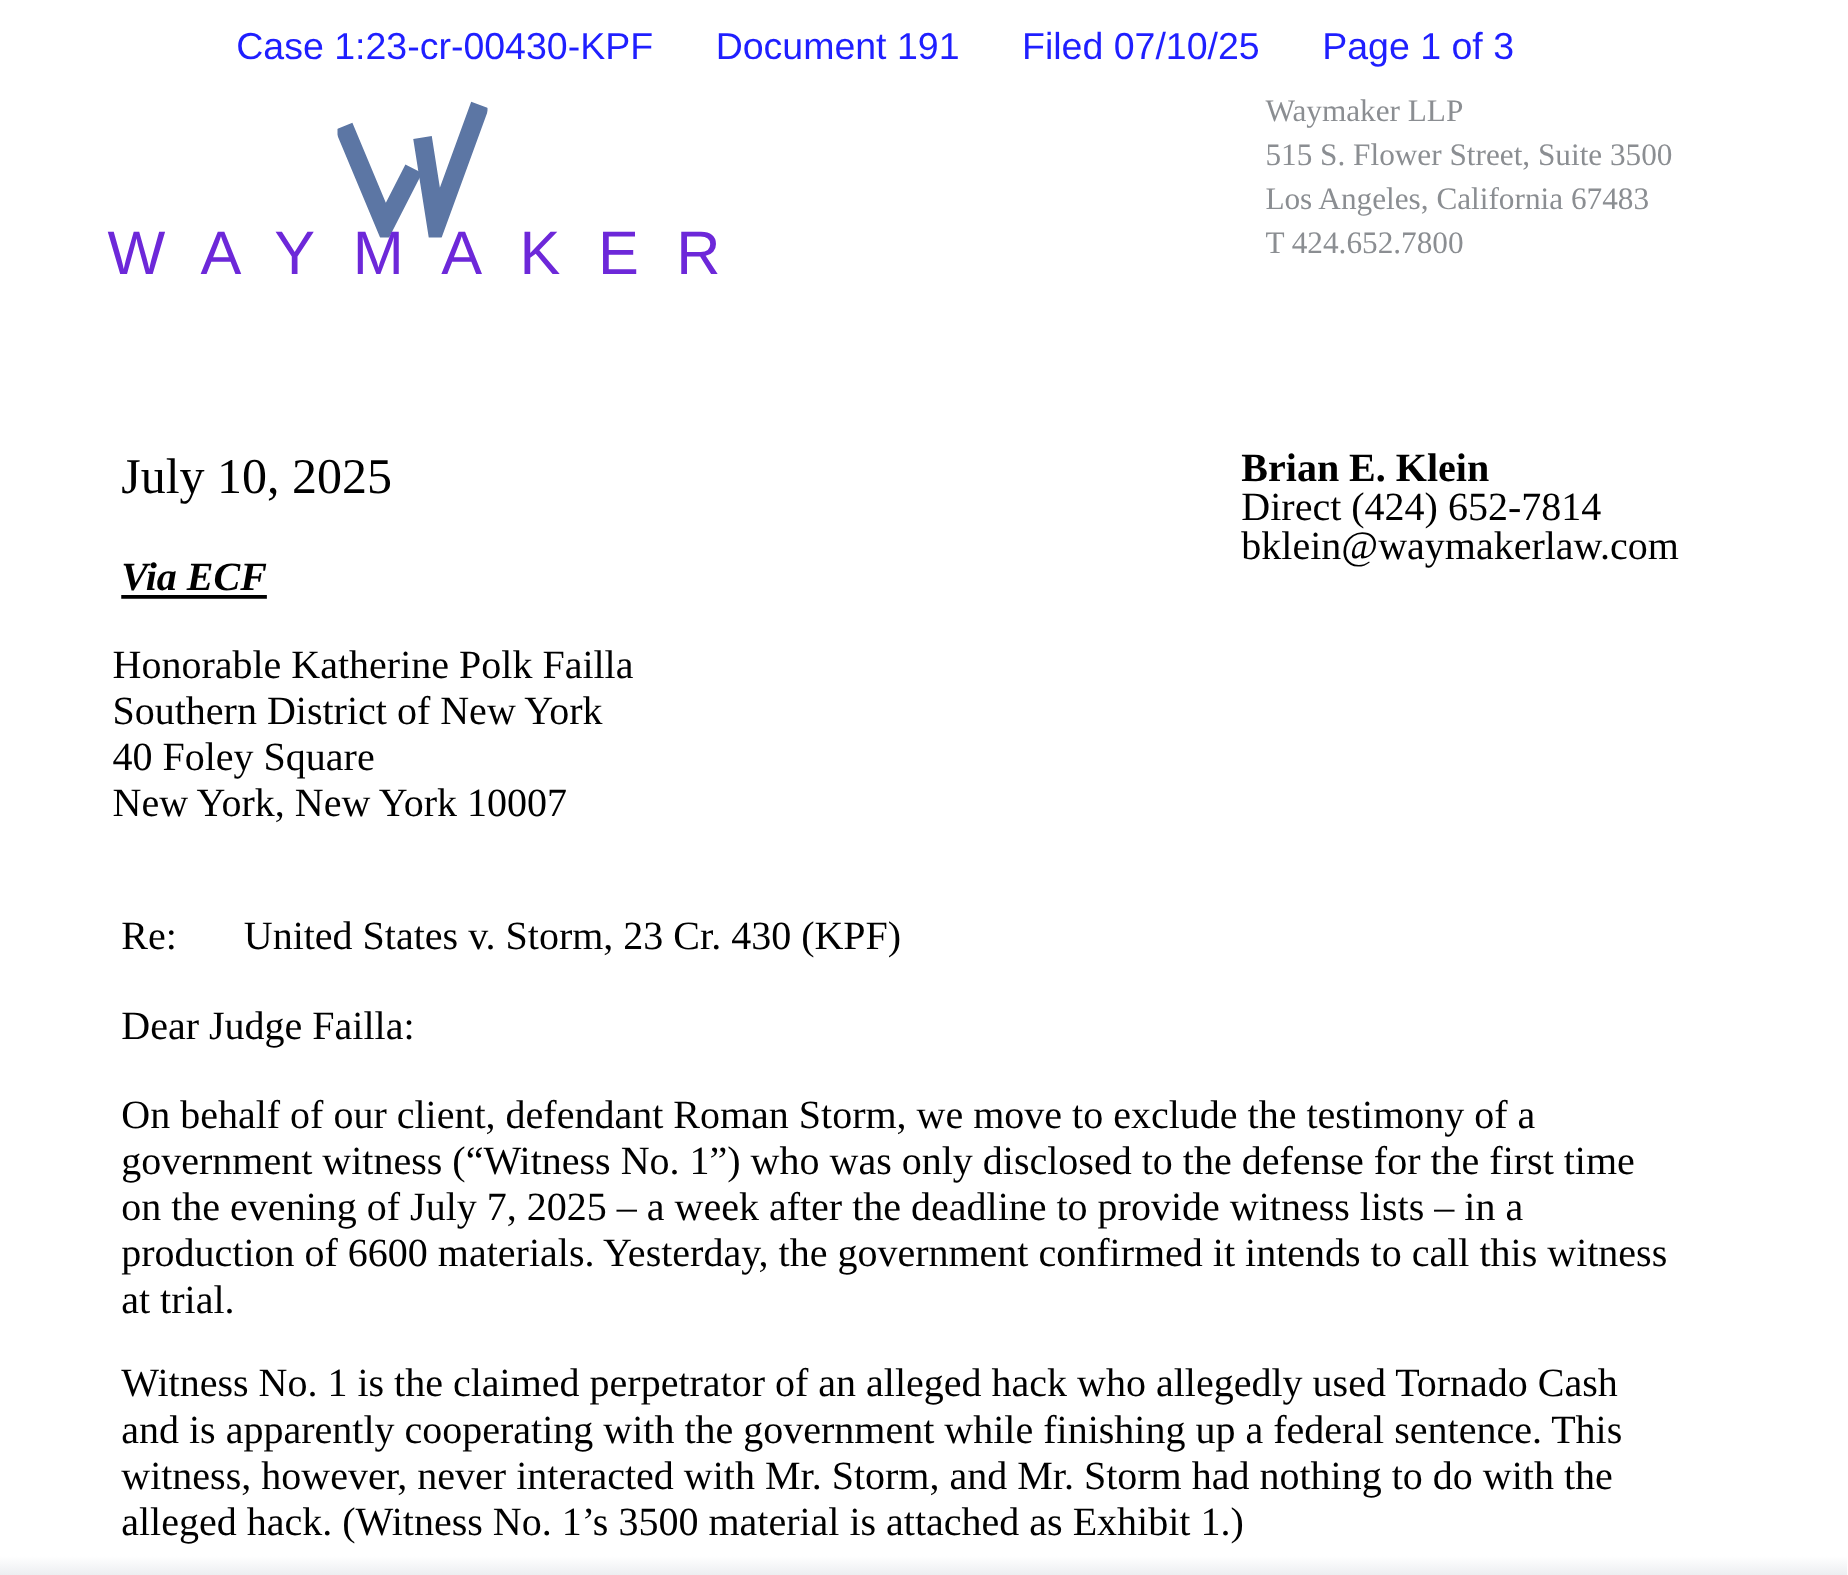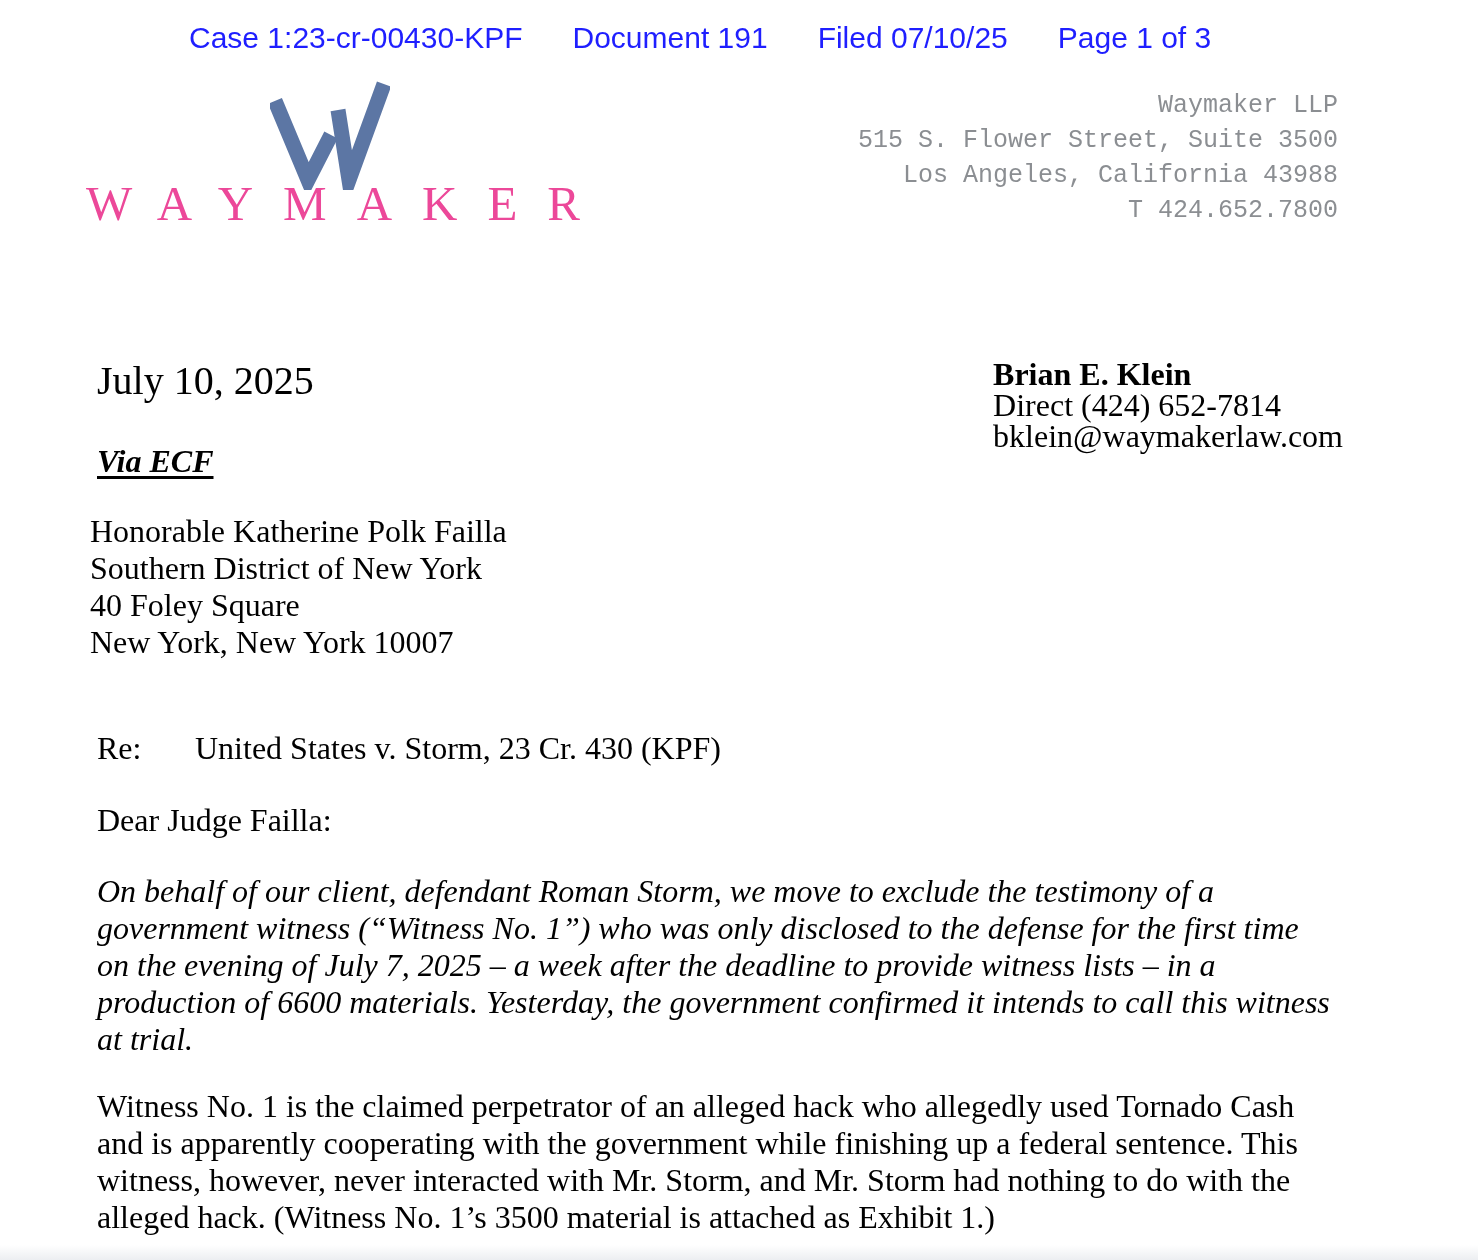--- a/index.html
+++ b/index.html
@@ -36,35 +36,34 @@
     position: absolute;
     left: 270px;
     top: 80px;
     width: 120px;
     height: 110px;
   }
   .logo-word {
     position: absolute;
     left: 86px;
     top: 179px;
-    font-family: Liberation Serif, serif;
+    font-family: Liberation Sans, sans-serif;
     font-size: 49px;
     line-height: 49px;
     letter-spacing: 30px;
-    color: #ec4899;
+    color: #6d28d9;
     white-space: nowrap;
   }
 
   
   .firm-address {
     position: absolute;
     right: 140px;
-    top: 88px;
-    text-align: right;
-    font-family: Liberation Mono, monospace;
+    top: 72px;
+    font-family: Liberation Serif, serif;
     font-size: 25px;
     line-height: 35px;
     color: #8b8e92;
     white-space: nowrap;
   }
 
   
   .serif-line { white-space: nowrap; }
 
   .date-line {
@@ -132,21 +131,21 @@
   }
 
   .para {
     position: absolute;
     left: 97px;
     width: 1300px;
     font-size: 32px;
     line-height: 37px;
   }
   .para div { white-space: nowrap; }
-  .para-1 { top: 873px; font-style: italic; }
+  .para-1 { top: 873px; }
   .para-2 { top: 1088px; }
 
   
   .page-bottom-edge {
     position: absolute;
     left: 0;
     right: 0;
     bottom: 0;
     height: 15px;
     background: linear-gradient(to bottom, #ffffff 0%, #eceef1 100%);
@@ -166,21 +165,21 @@
 
   <svg class="logo-mark" viewBox="0 0 120 110" xmlns="http://www.w3.org/2000/svg">
     <path d="M5,21 38,100 61,55" fill="none" stroke="#5c76a4" stroke-width="15" stroke-linejoin="miter"></path>
     <path d="M68,30 79,100 114,4" fill="none" stroke="#5c76a4" stroke-width="15" stroke-linejoin="miter"></path>
   </svg>
   <div class="logo-word">WAYMAKER</div>
 
   <div class="firm-address">
       <div>Waymaker LLP</div>
       <div>515 S. Flower Street, Suite 3500</div>
-      <div>Los Angeles, California 43988</div>
+      <div>Los Angeles, California 67483</div>
       <div>T 424.652.7800</div>
     </div>
 
   <div class="date-line serif-line">July 10, 2025</div>
 
   <div class="attorney-block">
     <div class="attorney-name">Brian E. Klein</div>
     <div>Direct (424) 652-7814</div>
     <div>bklein@waymakerlaw.com</div>
   </div>

